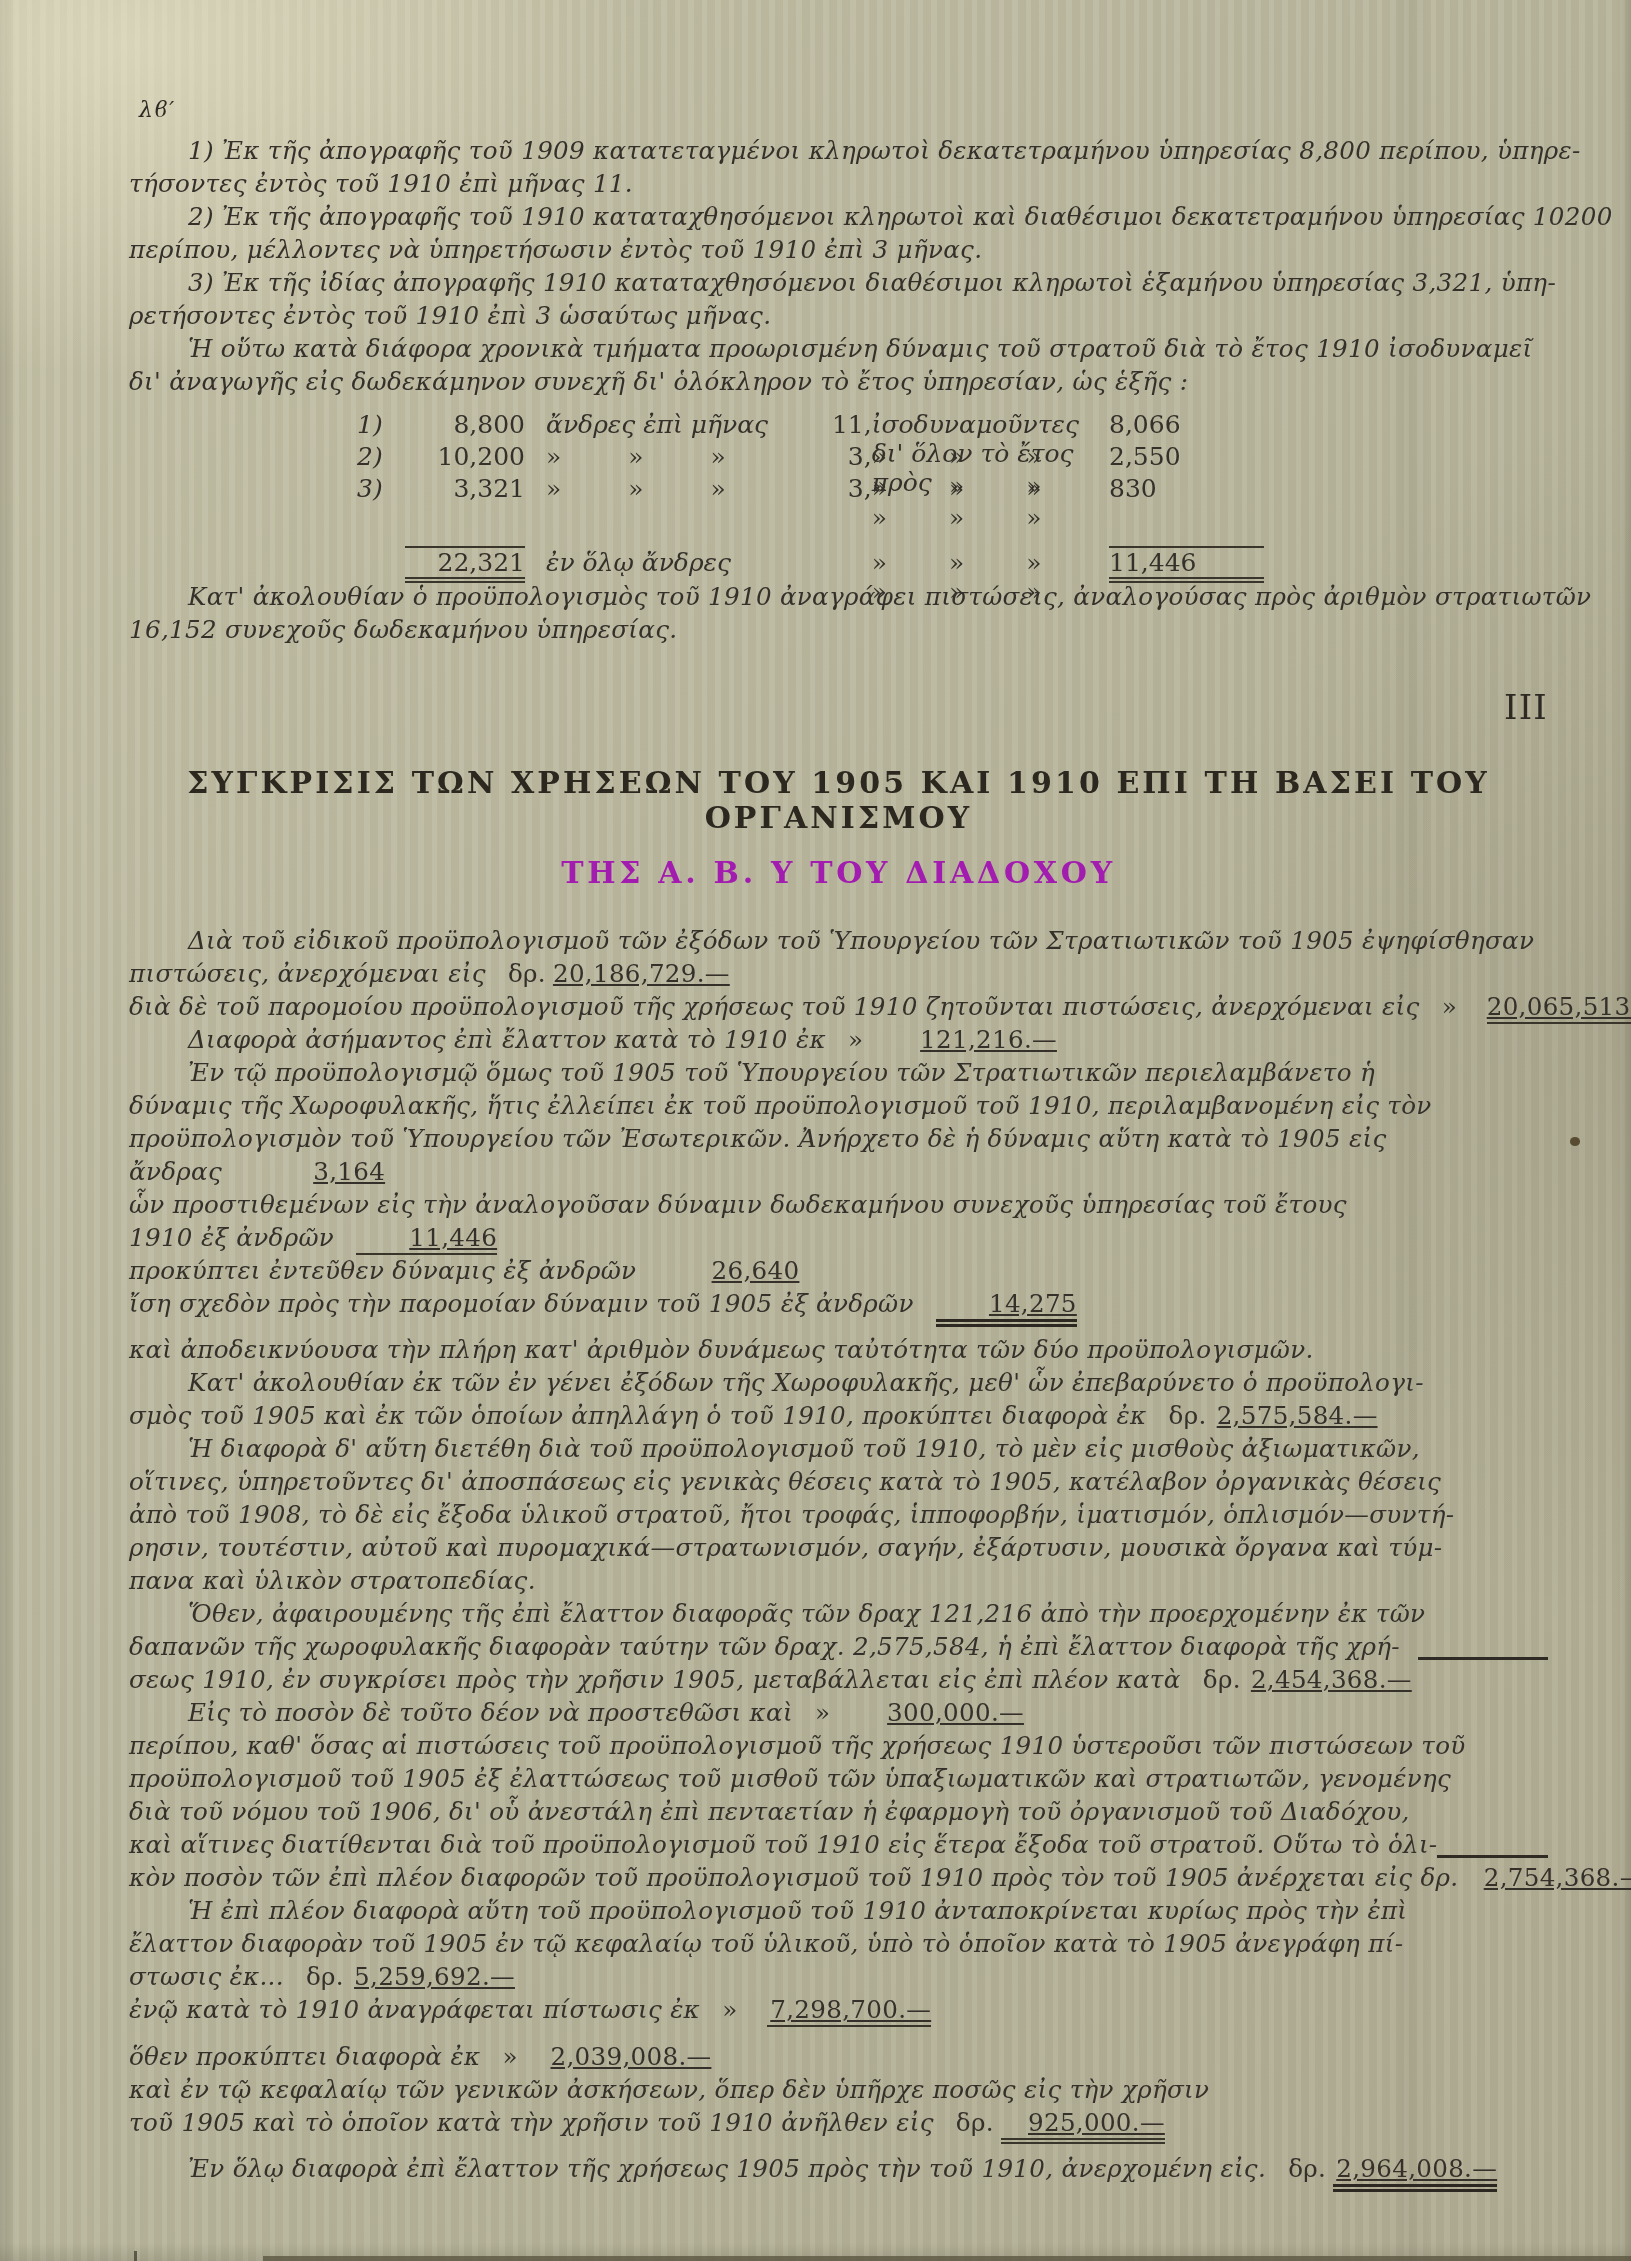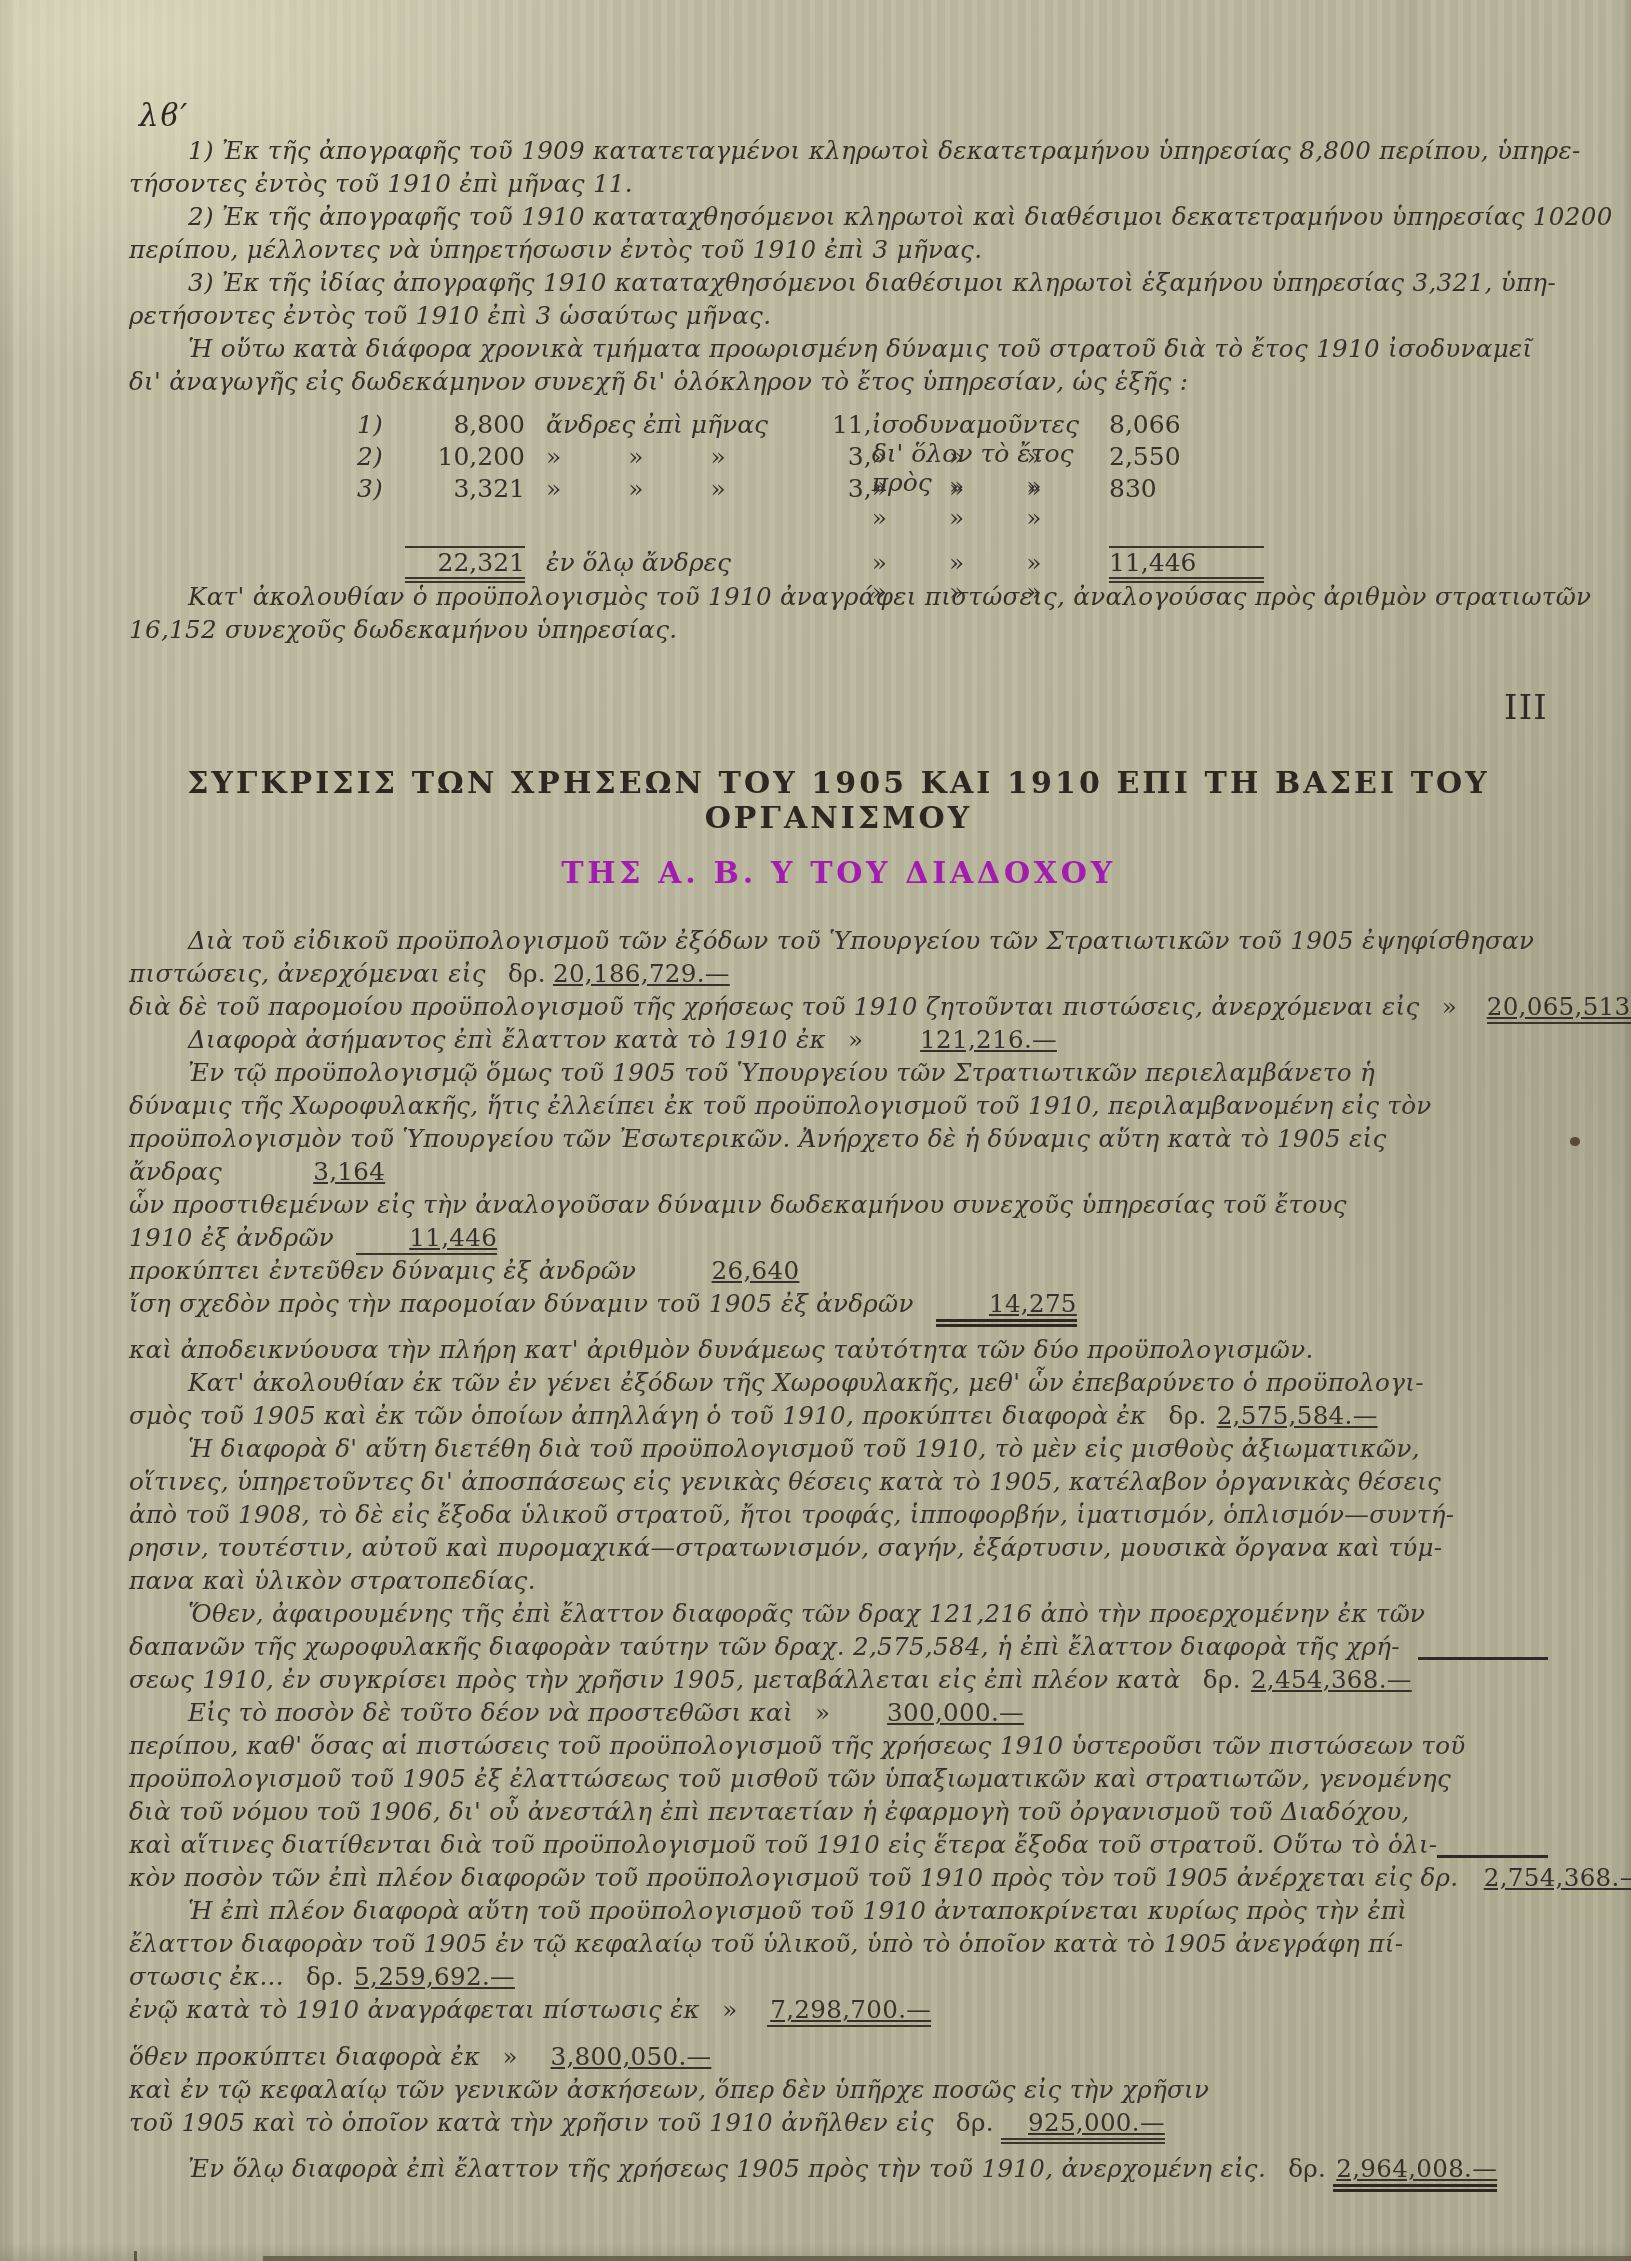--- a/index.html
+++ b/index.html
@@ -11,21 +11,21 @@
       radial-gradient(859px 552px at 8% 2%, rgba(236,232,204,.55), rgba(236,232,204,0) 60%),
       radial-gradient(614px 859px at 100% 45%, rgba(120,114,92,.18), rgba(120,114,92,0) 70%),
       linear-gradient(90deg, rgba(92,87,68,.25) 0px, rgba(92,87,68,0) 16px),
       linear-gradient(270deg, rgba(92,87,68,.22) 0px, rgba(92,87,68,0) 13.5px),
       linear-gradient(0deg, rgba(92,87,68,.20) 0px, rgba(92,87,68,0) 18.4px),
       repeating-linear-gradient(90deg, rgba(255,255,255,.05) 0 5.5px, rgba(90,85,66,.05) 5.5px 13.5px),
       linear-gradient(125deg,#c5c2a8 0%,#bcb9a0 35%,#b6b39a 60%,#b0ac93 100%);
   }
   .page{position:absolute;inset:0;}
   .pagenum{
-    position:absolute;top:97px;left:139px;font-size:31px;font-style:italic;
+    position:absolute;top:97px;left:139px;font-size:22px;font-style:italic;
     letter-spacing:1.8px;color:#2e2a23;
   }
   .content{position:absolute;left:129px;top:136px;width:1419px;}
   .ln{display:flex;align-items:baseline;height:33px;font-size:24.6px;font-style:italic;
       white-space:nowrap;letter-spacing:0.3px;}
   .ln .t{flex:0 0 auto;}
   .ind{padding-left:59px;}
   .dots{flex:1 1 aupx;align-self:flex-end;height:6.8px;margin:0 9.8px 4.3px 12.3px;
     background-image:radial-gradient(circle at 2.5px 3.1px,#3a352b 1.9px,rgba(0,0,0,0) 2.4px);
     background-size:18.4px 6.8px;background-repeat:repeat-x;min-width:0;}
@@ -311,21 +311,21 @@
         <span class="t">ἐνῷ κατὰ τὸ 1910 ἀναγράφεται πίστωσις ἐκ</span>
           <span class="dots"></span>
         <span class="cur">»</span>
         <span class="amt rule-b">7,298,700.—</span>
       </div>
 
       <div class="ln gap-t">
         <span class="t">ὅθεν προκύπτει διαφορὰ ἐκ</span>
           <span class="dots"></span>
         <span class="cur">»</span>
-        <span class="amt">3,800,050.—</span>
+        <span class="amt">2,039,008.—</span>
       </div>
 
       <div class="ln">
           <span class="t">καὶ ἐν τῷ κεφαλαίῳ τῶν γενικῶν ἀσκήσεων, ὅπερ δὲν ὑπῆρχε ποσῶς εἰς τὴν χρῆσιν</span>
         </div>
 
       <div class="ln">
         <span class="t">τοῦ 1905 καὶ τὸ ὁποῖον κατὰ τὴν χρῆσιν τοῦ 1910 ἀνῆλθεν εἰς</span>
           <span class="dots"></span>
         <span class="cur">δρ.</span>

